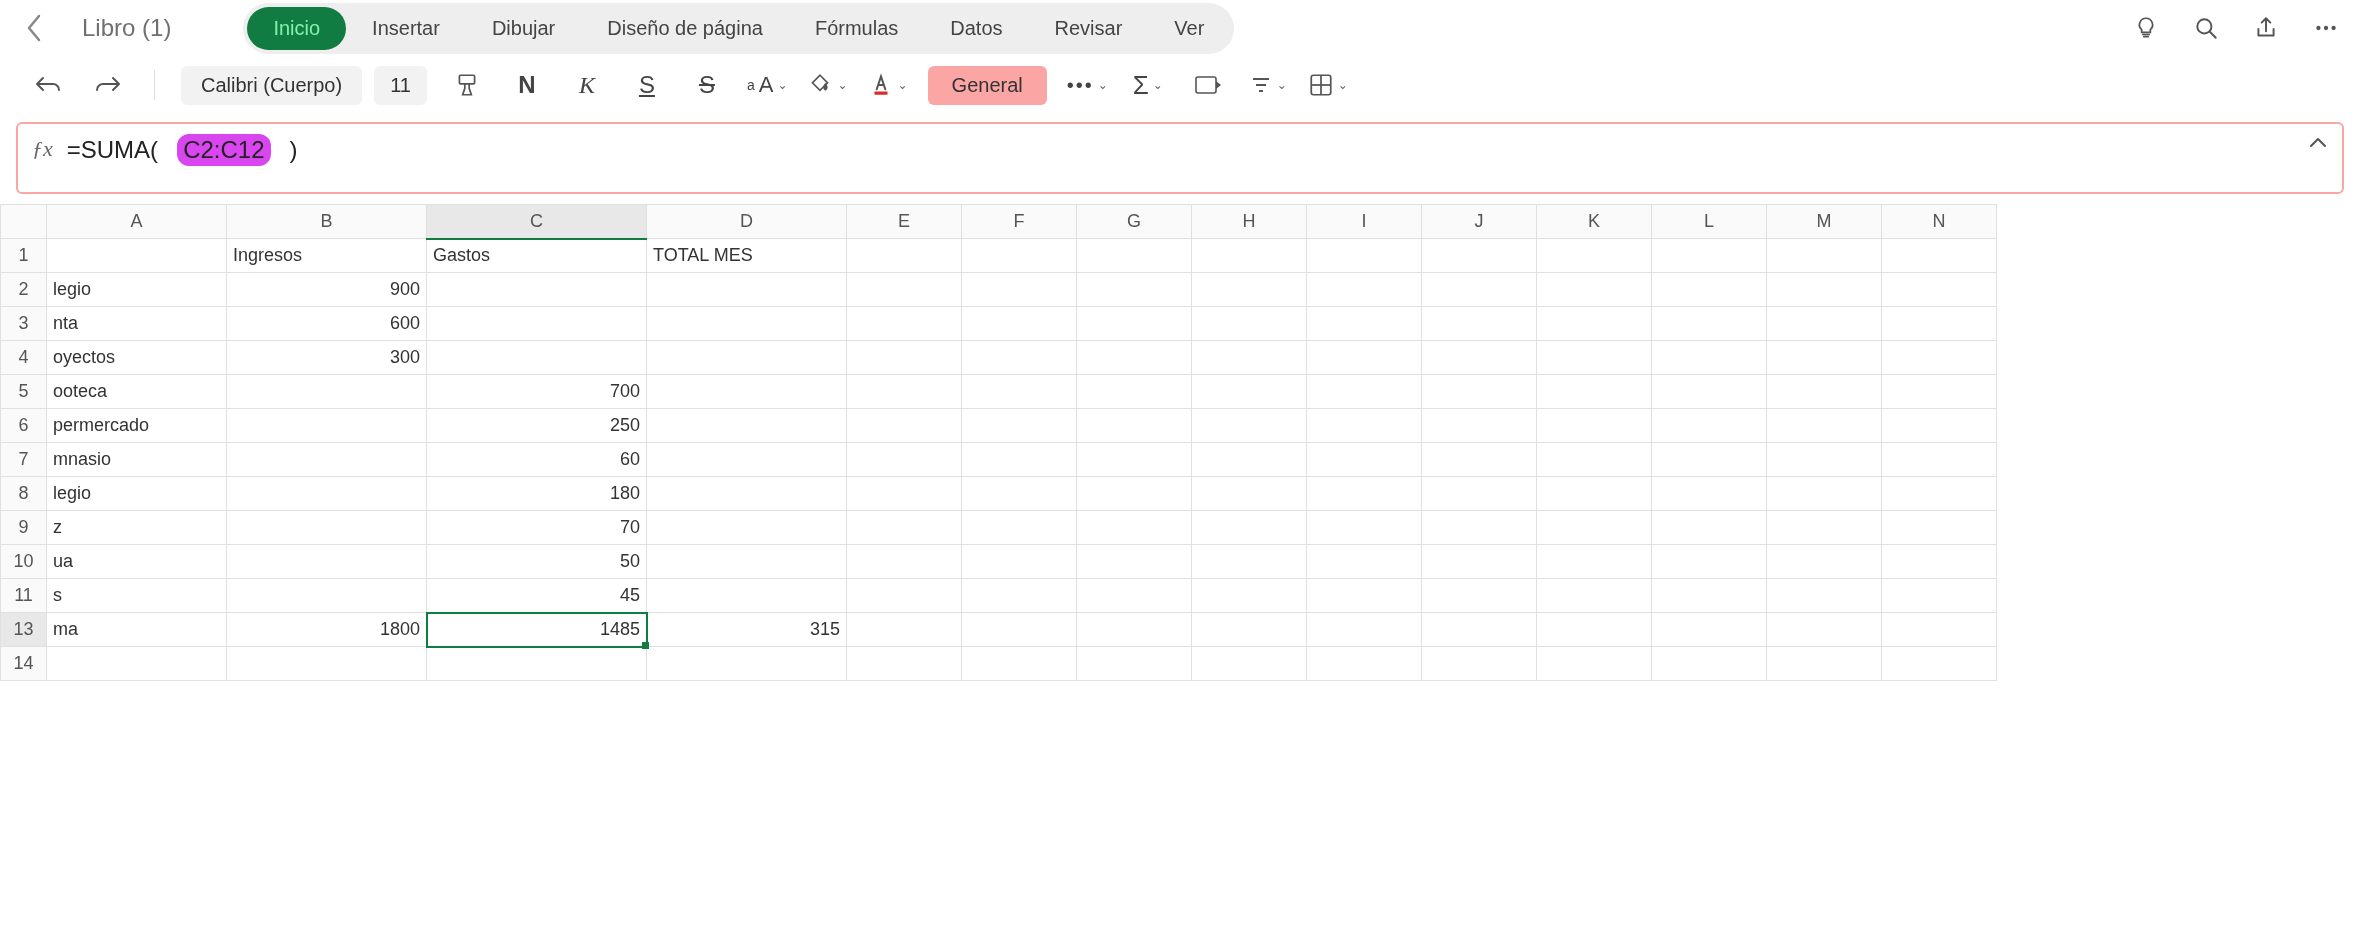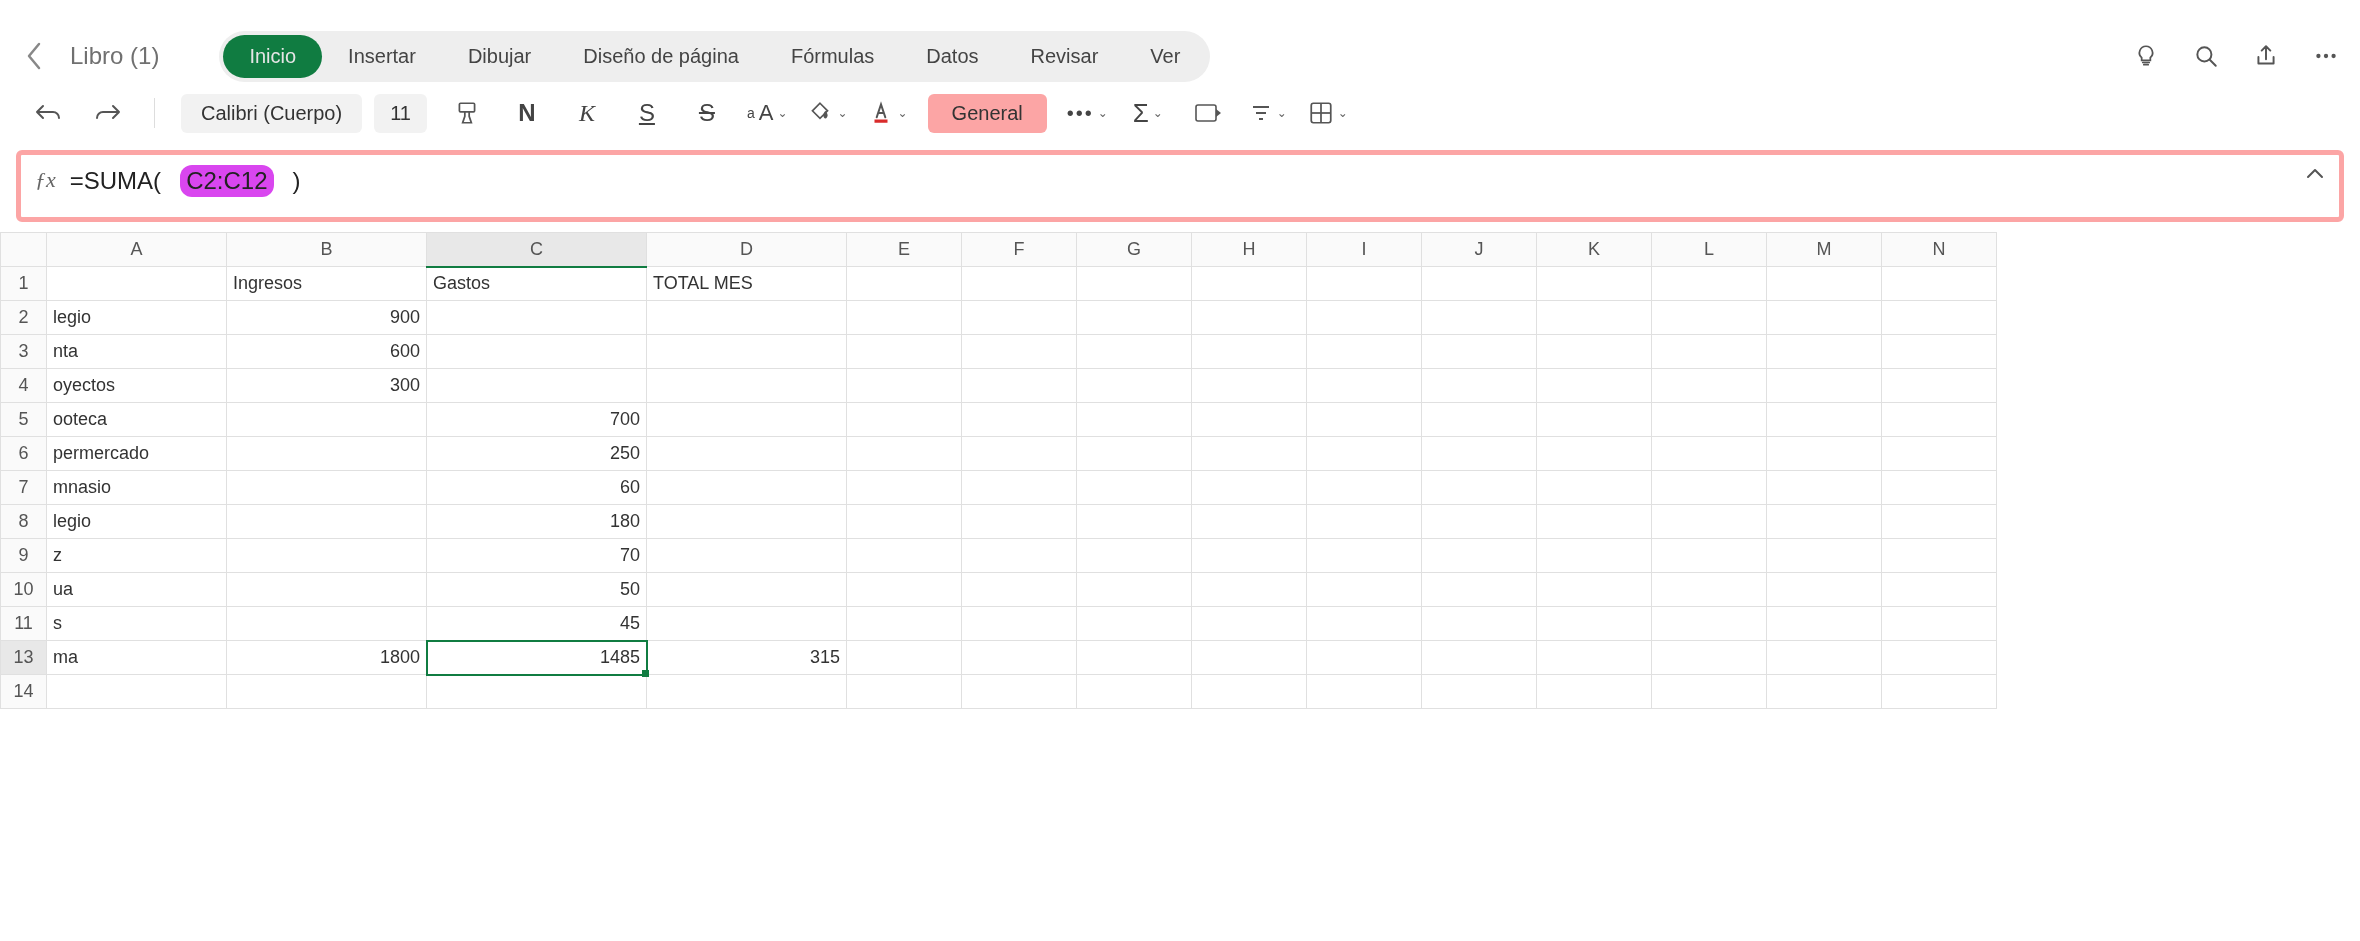--- a/index.html
+++ b/index.html
@@ -1,40 +1,40 @@
 <!DOCTYPE html>
 <html><head>
 <meta charset="utf-8">
 <style>
 * { margin: 0; padding: 0; box-sizing: border-box; }
 body { font-family: -apple-system, BlinkMacSystemFont, "Segoe UI", sans-serif; background: #fff; color: #333; overflow: hidden; }
 
 
-.toprow { display: flex; align-items: center; height: 56px; padding: 0 18px; gap: 20px; margin-top: 28px; }
+.toprow { display: flex; align-items: center; height: 56px; padding: 0 18px; gap: 32px; }
 .back-btn { width: 32px; height: 32px; display: flex; align-items: center; justify-content: center; cursor: pointer; }
 .doc-title { font-size: 24px; color: #707070; margin-right: 40px; }
 .tabs-pill { display: flex; align-items: center; background: #eeeeee; border-radius: 999px; padding: 4px; gap: 0; }
 .tab { padding: 10px 26px; font-size: 20px; color: #444; border-radius: 999px; cursor: pointer; white-space: nowrap; }
-.tab.active { background: #107c41; color: #e5e5e5; }
+.tab.active { background: #107c41; color: #86efac; }
 .top-spacer { flex: 1; }
 .top-icons { display: flex; align-items: center; gap: 28px; margin-left: 20px; }
 .top-icon { width: 32px; height: 32px; display: flex; align-items: center; justify-content: center; cursor: pointer; color: #444; }
 
 
 .toolbar { display: flex; align-items: center; height: 58px; padding: 0 28px; gap: 20px; text-align: center; }
 .tb-btn { display: flex; align-items: center; justify-content: center; height: 40px; min-width: 40px; cursor: pointer; color: #444; }
 .tb-sep { width: 1px; height: 30px; background: #ddd; margin: 0 6px; }
 .font-box { background: #f2f2f2; border-radius: 6px; padding: 8px 20px; font-size: 20px; color: #333; cursor: pointer; }
 .size-box { background: #f2f2f2; border-radius: 6px; padding: 8px 16px; font-size: 20px; color: #333; cursor: pointer; margin-left: -8px; }
 .fmt-box { background: #fca5a5; border-radius: 6px; padding: 8px 24px; font-size: 20px; color: #333; cursor: pointer; }
 .tb-drop { display: flex; align-items: center; gap: 4px; }
 .chev { font-size: 12px; color: #666; }
 
 
-.formula-wrap { margin: 8px 16px 0 16px; border: 5px solid #fca5a5; border-radius: 6px; display: flex; align-items: flex-start; min-height: 72px; padding: 10px 14px; gap: 14px; position: relative; }
+.formula-wrap { margin: 8px 16px 0 16px; border: 2px solid #fca5a5; border-radius: 6px; display: flex; align-items: flex-start; min-height: 72px; padding: 10px 14px; gap: 14px; position: relative; }
 .fx-label { font-style: italic; font-size: 22px; color: #666; font-family: Georgia, serif; padding-top: 2px; }
 .formula-text { font-size: 24px; color: #222; display: flex; align-items: center; gap: 19px; }
 .formula-range { background: #d946ef; border-radius: 12px; padding: 2px 6px; }
 .formula-collapse { position: absolute; right: 14px; top: 12px; color: #555; cursor: pointer; }
 
 
 .grid-wrap { margin-top: 10px; overflow: auto; }
 table.sheet { border-collapse: collapse; table-layout: fixed; }
 .sheet th, .sheet td { border: 1px solid #e0e0e0; font-size: 18px; font-weight: 400; height: 34px; padding: 0 6px; background: #fff; }
 .sheet th { background: #fafafa; color: #555; text-align: center; }

